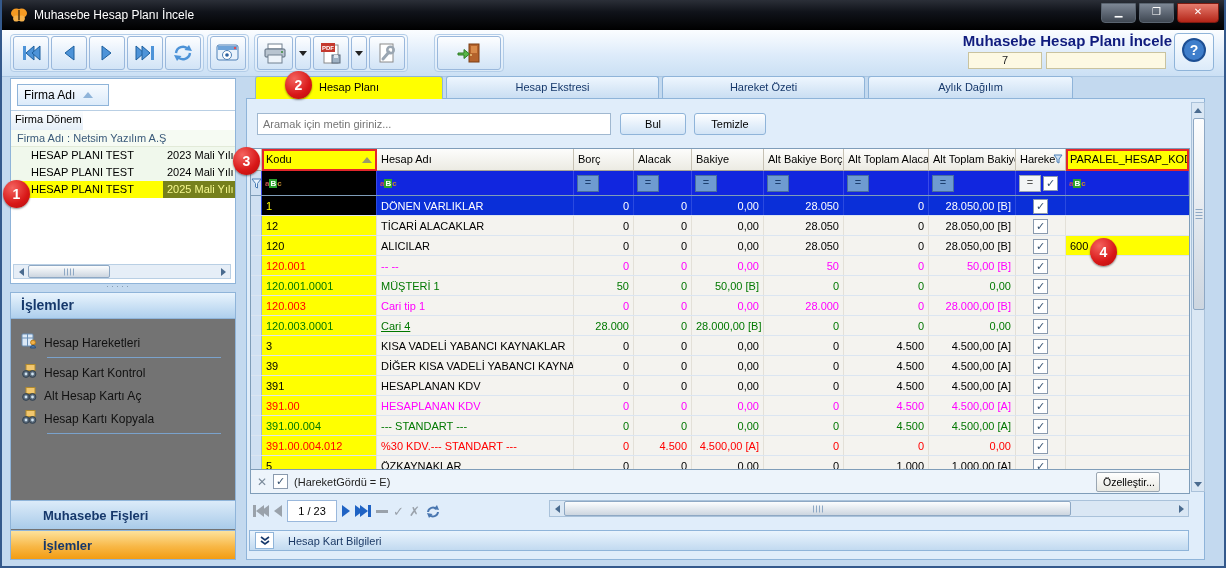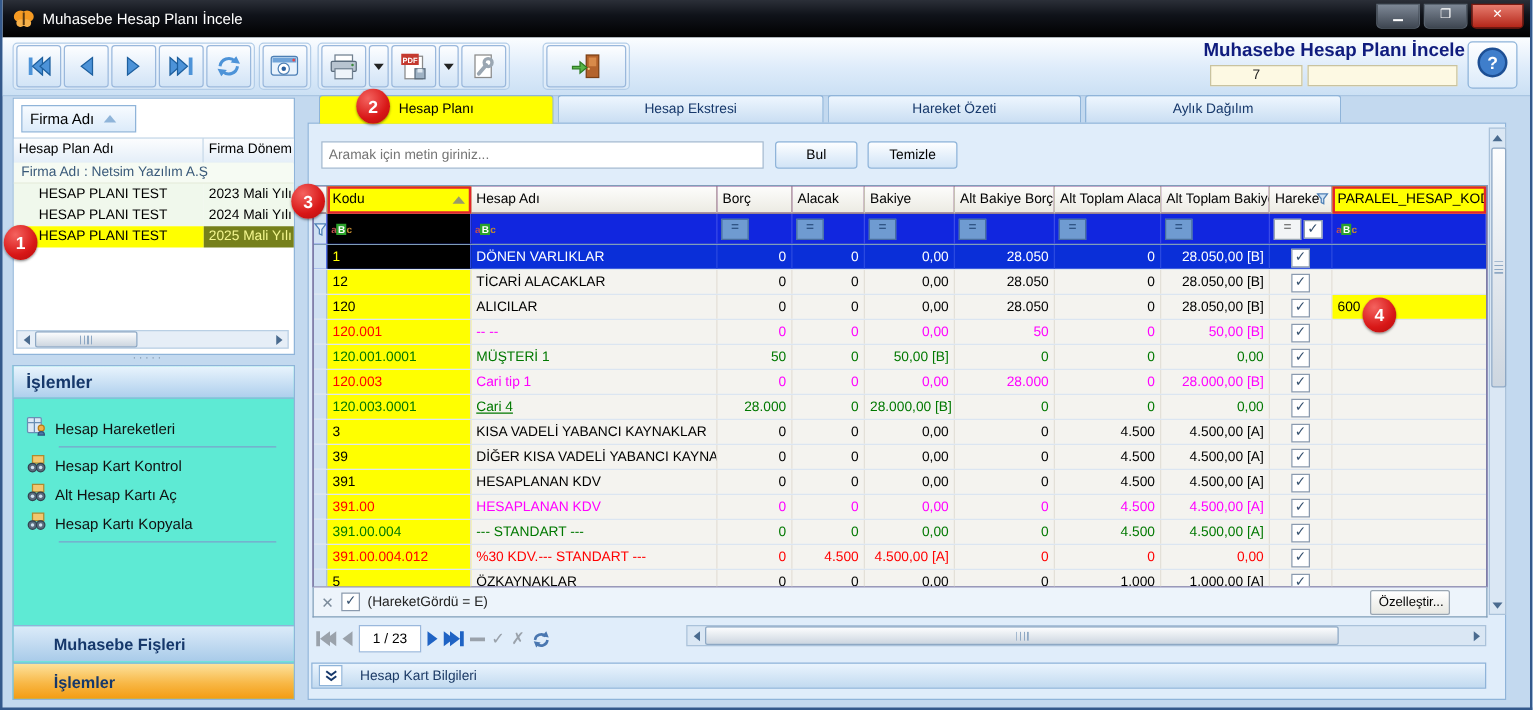--- a/index.html
+++ b/index.html
@@ -37,21 +37,21 @@
   .firm-head .fh{background:linear-gradient(180deg,#fcfdfe,#e4eef8);border-right:1px solid #b9cfe4;font-size:11px;padding:2px 0 0 4px;box-sizing:border-box;color:#000;overflow:hidden;white-space:nowrap;}
   .firm-group{position:absolute;left:0;top:51px;width:100%;height:17px;font-size:11px;color:#3a5a7a;background:#f6fbf3;padding:2px 0 0 6px;box-sizing:border-box;border-bottom:1px solid #e2ead8;white-space:nowrap;}
   #firm-rows{position:absolute;left:0;top:68px;width:100%;}
   .firm-row{display:flex;height:17px;font-size:11px;cursor:pointer;}
   .firm-row .plan{width:152px;padding:2px 0 0 20px;box-sizing:border-box;background:#f0f8ec;white-space:nowrap;overflow:hidden;}
   .firm-row .period{width:72px;padding:2px 0 0 4px;box-sizing:border-box;background:#f0f8ec;white-space:nowrap;overflow:hidden;}
   .firm-row.sel .plan{background:#ffff00;font-weight:normal;}
   .firm-row.sel .period{background:#76801c;color:#f4f68e;}
   .firm-hscroll{position:absolute;left:2px;bottom:4px;width:218px;height:15px;background:#e6eef7;border:1px solid #b9cfe4;display:flex;align-items:center;box-sizing:border-box;}
   
-  .actions-panel{position:absolute;left:8px;top:292px;width:226px;height:268px;background:#5eead4;border:1px solid #8fb4d9;box-sizing:border-box;}
+  .actions-panel{position:absolute;left:8px;top:292px;width:226px;height:268px;background:#737373;border:1px solid #8fb4d9;box-sizing:border-box;}
   .ap-head{height:26px;background:linear-gradient(180deg,#e9f4fd,#aecfed);border-bottom:1px solid #8fb4d9;
     color:#16386b;font-weight:bold;font-size:14px;padding:4px 0 0 10px;box-sizing:border-box;}
   #islemler-list{position:absolute;left:0;top:38px;width:100%;}
   .ap-item{display:flex;align-items:center;gap:7px;height:23px;padding-left:10px;font-size:12px;color:#111;cursor:pointer;}
   .ap-sep{height:1px;background:#7aa2cc;margin:3px 14px 3px 36px;}
   .ap-bar{position:absolute;left:0;width:100%;height:29px;font-size:13px;font-weight:bold;color:#16386b;
     display:flex;align-items:center;padding-left:32px;box-sizing:border-box;border-top:1px solid #8fb4d9;cursor:pointer;}
   .ap-bar.blue{bottom:30px;background:linear-gradient(180deg,#dcebf9,#a9cbe9);}
   .ap-bar.orange{bottom:0;background:linear-gradient(180deg,#fde29c 0%,#f8b847 55%,#f39c12 100%);}
   .dots-h{position:absolute;left:104px;top:285px;width:30px;height:4px;color:#7c93ab;font-size:9px;line-height:3px;letter-spacing:2px;}
@@ -256,21 +256,20 @@
           </svg></span>
     </div>
   </div>
 
   <div class="firm-panel">
     <div class="sortbox">
       <span>Firma Adı</span>
       <span class="tri-up"></span>
     </div>
     <div class="firm-head">
-      <div class="fh" style="width:152px;">Hesap Plan Adı</div>
       <div class="fh" style="width:72px;border-right:none;">Firma Dönem A</div>
     </div>
     <div class="firm-group">Firma Adı : Netsim Yazılım A.Ş</div>
     <div id="firm-rows">
         <div class="firm-row">
           <span class="plan">HESAP PLANI TEST</span>
           <span class="period">2023 Mali Yılı</span>
         </div>
         <div class="firm-row">
           <span class="plan">HESAP PLANI TEST</span>

